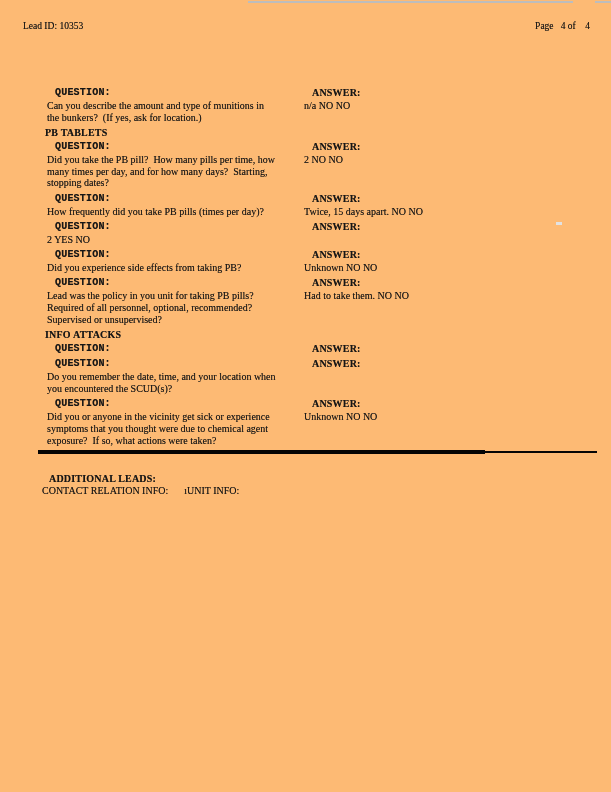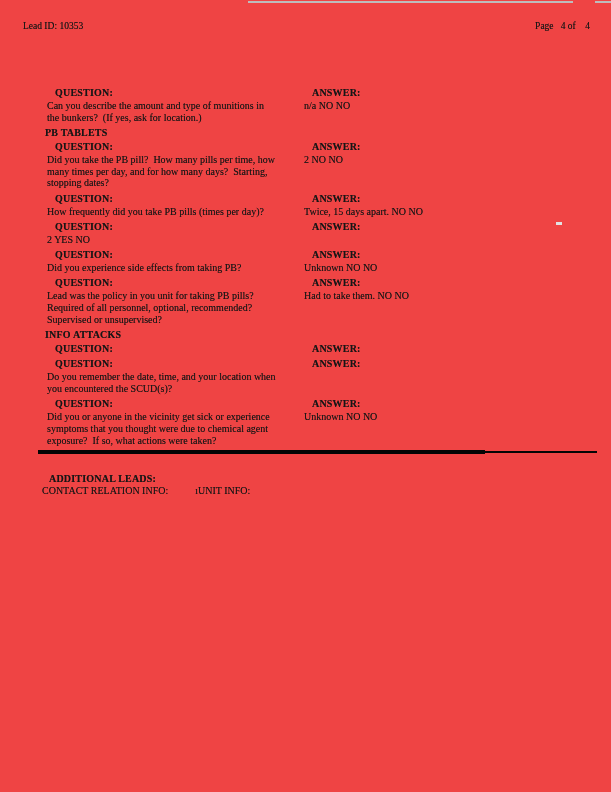--- a/index.html
+++ b/index.html
@@ -1,20 +1,20 @@
 <!DOCTYPE html>
 <html><head>
 <meta charset="utf-8">
 <style>
   html, body { margin: 0; padding: 0; background: #ffffff; }
   .page {
     position: relative;
     width: 611px;
     height: 792px;
-    background: #ef4444;
+    background: #fdba74;
     overflow: hidden;
     font-family: "Liberation Serif", "DejaVu Serif", serif;
     color: #161616;
     text-shadow: 0 0 0.4px rgba(20,20,20,0.55);
   }
   
   .artifact { position: absolute; background: #bdbdbd; }
   .artifact-1 { left: 248px; top: 1px; width: 325px; height: 2px; }
   .artifact-2 { left: 595px; top: 1px; width: 16px; height: 2px; }
   .artifact-3 { left: 556px; top: 222px; width: 6px; height: 3px; background: #e2e2e2; }
@@ -28,21 +28,21 @@
     font-size: 9.5px; line-height: 11px; white-space: pre;
   }
 
   .content { position: absolute; left: 0; top: 87px; width: 611px; }
 
   .qa-list { padding: 0 19px 0 47px; font-size: 10px; }
   .row { display: flex; }
   .qcol { flex: 0 0 257px; }
   .acol { flex: 1 1 auto; }
   .labels-row { line-height: 12px; margin-bottom: 1px; }
-  .qlabel { padding-left: 8px; font-weight: bold; letter-spacing: 0.2px; }
+  .qlabel { padding-left: 8px; font-weight: bold; letter-spacing: 0.2px; font-family: Liberation Mono, monospace; }
   .alabel { font-weight: bold; letter-spacing: 0.2px; }
   .body-row { line-height: 11.7px; }
   .qtext, .atext { white-space: pre-wrap; }
   .qa-block { margin-bottom: 3.5px; }
 
   .section-heading {
     font-size: 10px; font-weight: bold; letter-spacing: 0.2px;
     line-height: 12px; margin: 2px 0 2px -2px;
   }
 
@@ -50,21 +50,21 @@
     position: relative;
     margin: 4px 0 2px 38px;
     width: 559px; height: 5px;
   }
   .divider .seg-thick { position: absolute; left: 0; top: 0; width: 447px; height: 3.6px; background: #050505; }
   .divider .seg-thin  { position: absolute; left: 447px; top: 1px; width: 112px; height: 1.8px; background: #050505; }
 
   .footer-leads { font-size: 10px; }
   .additional { margin-left: 49px; margin-top: 18px; font-weight: bold; letter-spacing: 0.2px; line-height: 12px; }
   .contact-row { margin-left: 42px; line-height: 12px; }
-  .unit { margin-left: 27px; }
+  .unit { margin-left: 16px; }
 </style>
 </head>
 <body>
 
 <div class="page">
   <div class="artifact artifact-1"></div>
   <div class="artifact artifact-2"></div>
   <div class="artifact artifact-3"></div>
 
   <header>

